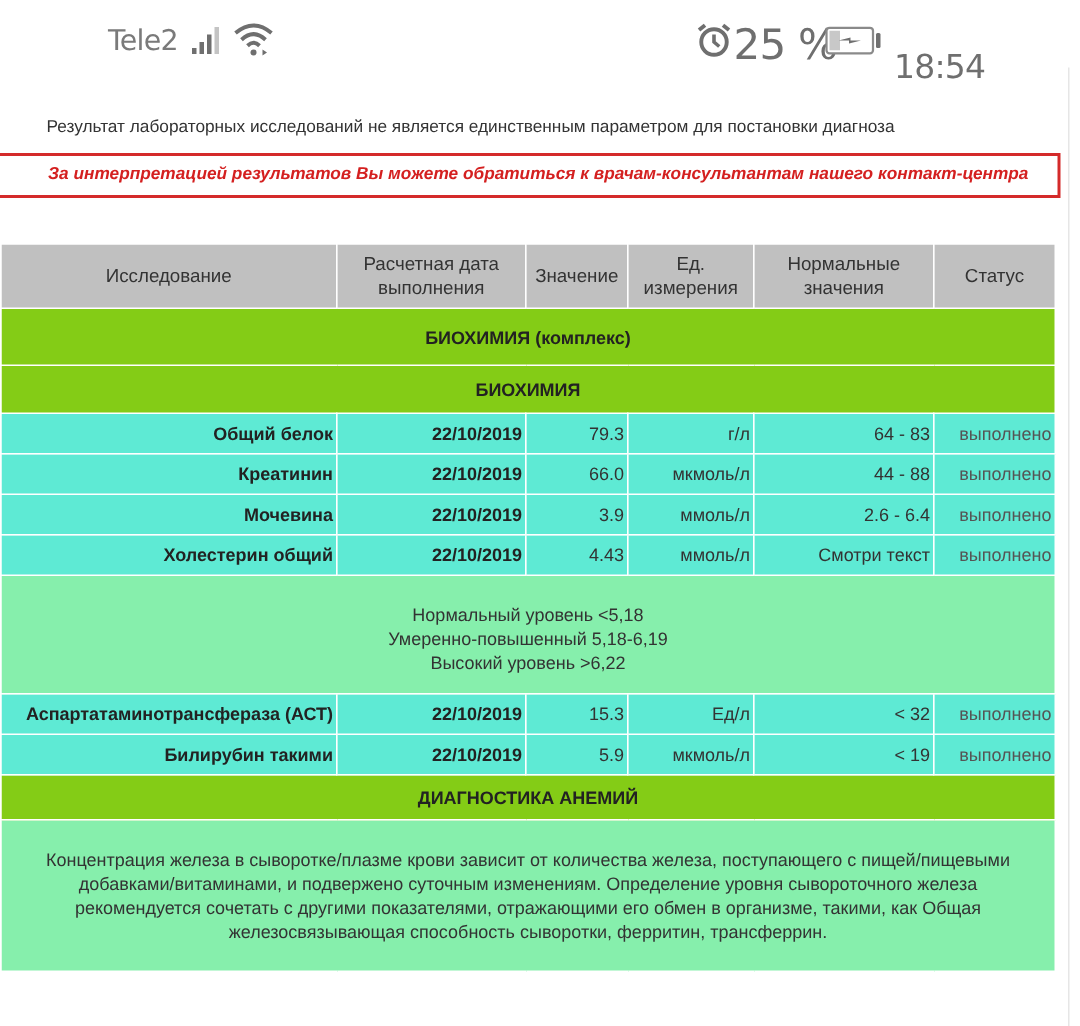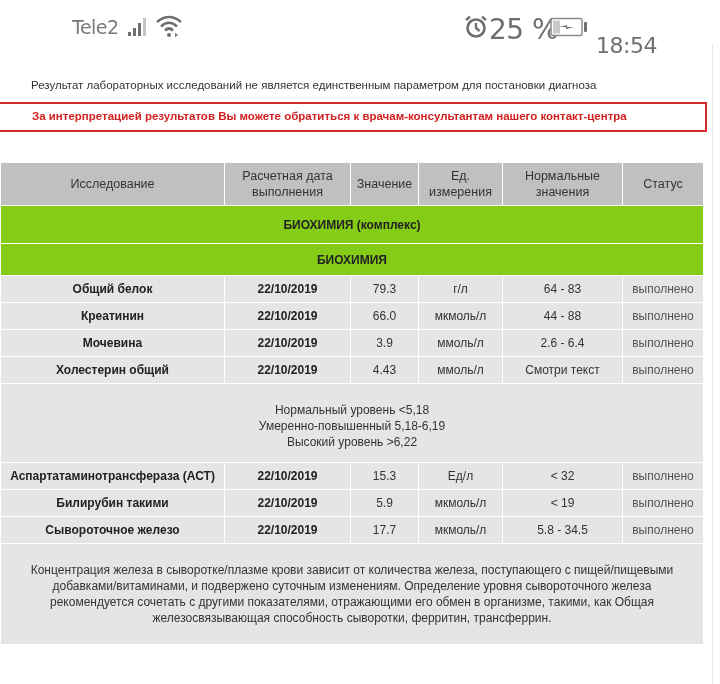--- a/index.html
+++ b/index.html
@@ -17,40 +17,40 @@
   .sb-time { position: absolute; left: 596px; top: 13px; font-size: 22px; color: #6f6f6f; font-family: "DejaVu Sans", sans-serif; letter-spacing: -0.5px; margin-top: 20px; }
 
   .right-edge { position: absolute; left: 712px; top: 45px; width: 1px; height: 639px; background: #e6e6e6; }
 
   .disclaimer { position: absolute; left: 31px; top: 79px; font-size: 11.5px; color: #333; white-space: nowrap; }
   .warn-box {
     position: absolute; left: -3px; top: 102px; width: 706px; height: 26px;
     border: 2px solid #d42a2a; box-sizing: content-box;
   }
   .warn-text {
-    position: absolute; left: 33px; top: 6px; font-size: 11.5px; font-weight: bold; 
+    position: absolute; left: 33px; top: 6px; font-size: 11.5px; font-weight: bold; font-style: italic;
     color: #d42020; white-space: nowrap;
   }
 
   table.results {
     position: absolute; left: 0; top: 162px; width: 703px;
     border-collapse: collapse; table-layout: fixed; font-size: 12px;
   }
   table.results td, table.results th {
     border: 1px solid #ffffff; text-align: center; vertical-align: middle; padding: 0 2px;
   }
   table.results th { background: #c0c0c0; font-weight: normal; color: #333; font-size: 12.5px; height: 42px; line-height: 16px; }
   tr.group td { background: #84cc16; font-weight: bold; color: #222; }
   tr.group.g1 td { height: 37px; }
   tr.group.g2 td { height: 31px; }
   tr.group.g3 td { height: 29px; }
-  tr.data td { background: #e5e5e5; height: 26px; color: #333; }
+  tr.data td { background: #5eead4; height: 26px; color: #333; text-align: right; }
   tr.data td.name, tr.data td.date { font-weight: bold; color: #222; }
   tr.data td.status { color: #555; }
-  tr.note td { background: #e5e5e5; color: #333; line-height: 16px; font-size: 12px; }
+  tr.note td { background: #86efac; color: #333; line-height: 16px; font-size: 12px; }
   tr.note.n1 td { height: 72px; padding-top: 6px; }
   tr.note.n2 td { height: 82px; padding: 18px 24px 0 24px; vertical-align: top; }
 </style>
 </head>
 <body>
 
 <div class="statusbar">
   <span class="sb-carrier">Tele2</span>
   <svg class="sb-signal" viewBox="0 0 22 20">
     <rect x="1" y="15" width="3" height="4" fill="#6f6f6f"></rect>
@@ -166,27 +166,22 @@
   </tr>
   <tr class="data">
     <td class="name">Билирубин такими</td>
     <td class="date">22/10/2019</td>
     <td>5.9</td>
     <td>мкмоль/л</td>
     <td>&lt; 19</td>
     <td class="status">выполнено</td>
   </tr>
 
+  <tr class="group g3">
+    <td colspan="6">ДИАГНОСТИКА АНЕМИЙ</td>
+  </tr>
 
-  <tr class="data">
-    <td class="name">Сывороточное железо</td>
-    <td class="date">22/10/2019</td>
-    <td>17.7</td>
-    <td>мкмоль/л</td>
-    <td>5.8 - 34.5</td>
-    <td class="status">выполнено</td>
-  </tr>
 
   <tr class="note n2">
     <td colspan="6">Концентрация железа в сыворотке/плазме крови зависит от количества железа, поступающего с пищей/пищевыми добавками/витаминами, и подвержено суточным изменениям. Определение уровня сывороточного железа рекомендуется сочетать с другими показателями, отражающими его обмен в организме, такими, как Общая железосвязывающая способность сыворотки, ферритин, трансферрин.</td>
   </tr>
 </tbody>
   </table>
 
 </body></html>

